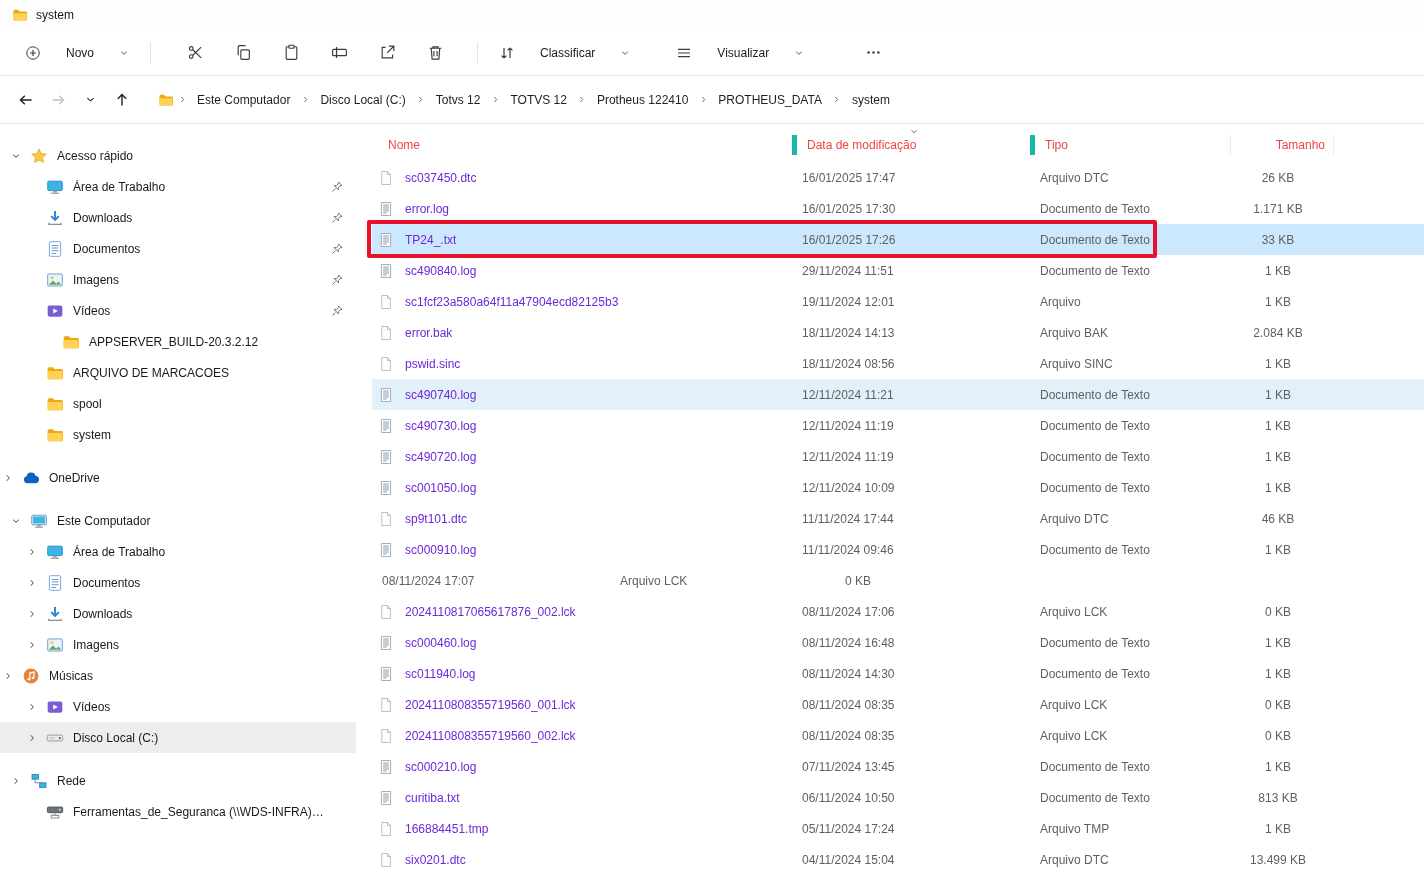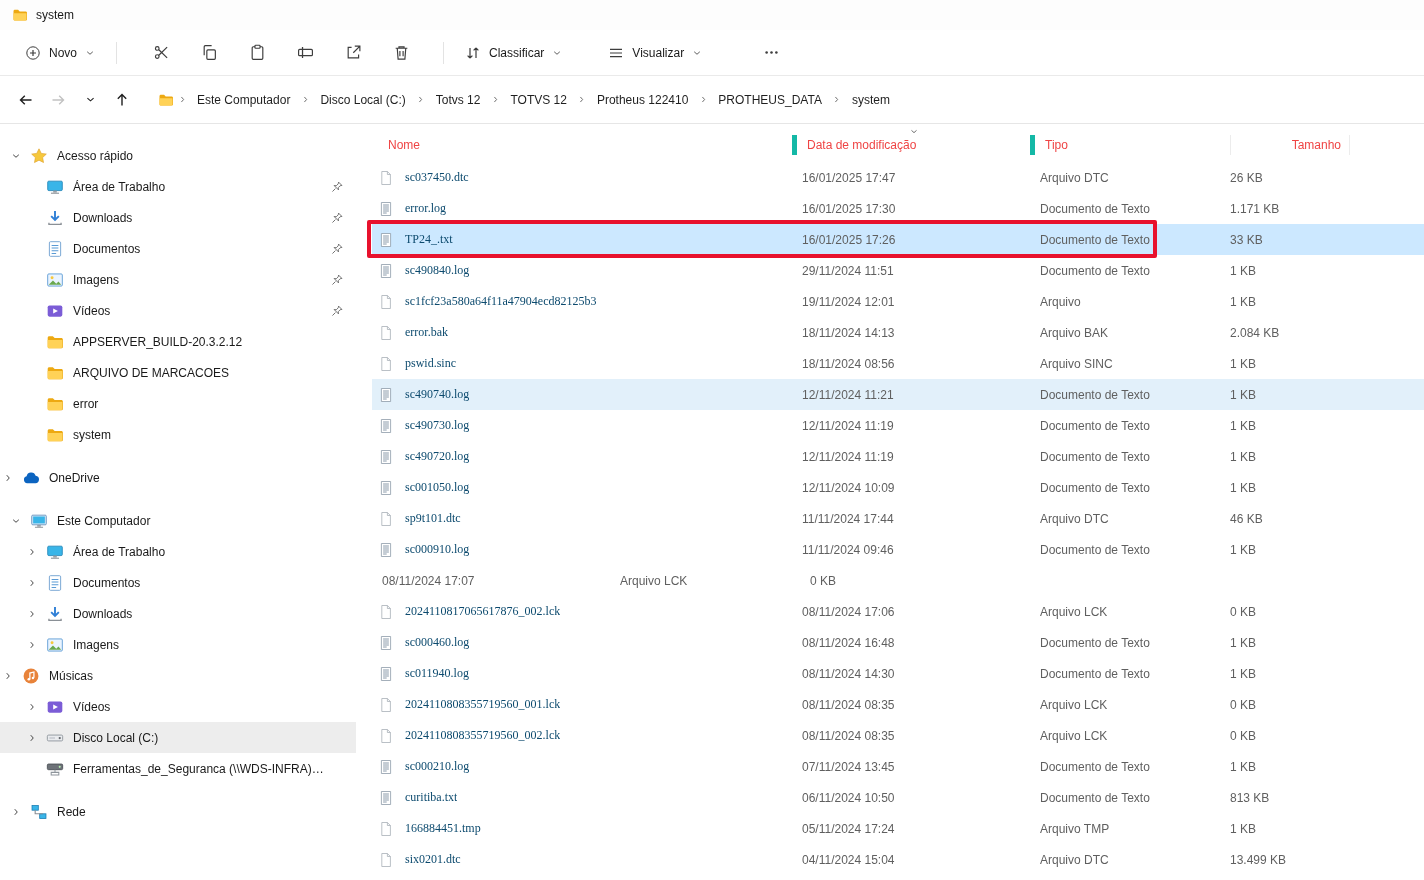--- a/index.html
+++ b/index.html
@@ -14,21 +14,21 @@
   svg { display:block; }
 
   
   .titlebar { height:30px; display:flex; align-items:center; gap:8px; padding-left:12px; background:#fdfdfd; }
   .i16 { width:16px; height:16px; flex:none; }
   .i10 { width:10px; height:10px; flex:none; color:#5f5f5f; }
   .title-text { font-size:12px; }
 
   
   .toolbar { height:46px; display:flex; align-items:center; padding:0 14px; border-bottom:1px solid #eaeaea; background:#fff; }
-  .tb-btn { display:flex; align-items:center; gap:8px; padding:7px 11px; border-radius:5px; }
+  .tb-btn { display:flex; align-items:center; gap:25px; padding:7px 11px; border-radius:5px; }
   .tb-ic { width:36px; height:32px; display:flex; align-items:center; justify-content:center; border-radius:5px; color:#3d3d3d; }
   .tb-ic svg { width:17px; height:17px; }
   .tb-group { display:flex; align-items:center; gap:12px; margin-left:16px; }
   .tb-sep { width:1px; height:22px; background:#e3e3e3; margin:0 10px; flex:none; }
   .ml24 { margin-left:24px; }
   .ml40 { margin-left:40px; }
 
   
   .navbar { height:48px; display:flex; align-items:center; padding:0 10px; border-bottom:1px solid #e6e6e6; background:#fff; }
   .nav-ic { width:32px; height:30px; display:flex; align-items:center; justify-content:center; border-radius:5px; color:#1f1f1f; }
@@ -61,31 +61,31 @@
   .list-header { display:flex; height:30px; align-items:center; margin-top:6px; color:#ef4444; }
   .hcell { position:relative; height:20px; display:flex; align-items:center; }
   .hcell.col-date, .hcell.col-type { border-left:5px solid #14b8a6; }
   .hcell.col-size { border-left:1px solid #ececec; border-right:1px solid #ececec; justify-content:flex-end; }
   .sort-caret { position:absolute; top:-8px; left:50%; transform:translateX(-50%); color:#5f5f5f; }
   .sort-caret svg { width:9px; height:9px; }
 
   .col-name { width:420px; padding-left:16px; }
   .col-date { width:238px; padding-left:10px; }
   .col-type { width:200px; padding-left:10px; }
-  .col-size { width:120px; text-align:left; padding-right:8px; }
+  .col-size { width:104px; text-align:center; padding-right:8px; }
 
   .rows { margin-top:2px; }
   .file-row { display:flex; height:31px; align-items:center; }
   .file-row.selected { background:var(--sel); }
   .file-row.highlight { background:var(--sel2); }
   .cell { color:#5f5f5f; white-space:nowrap; overflow:hidden; }
   .cell.col-name { display:flex; align-items:center; padding-left:6px; }
   .ficon { width:16px; height:16px; margin-right:11px; flex:none; }
   .ficon svg { width:16px; height:16px; }
-  .fname { color:#0c4a6e; white-space:nowrap; overflow:hidden; text-overflow:ellipsis;font-family:Liberation Serif, serif; }
+  .fname { color:#6d28d9; white-space:nowrap; overflow:hidden; text-overflow:ellipsis; }
 
   
   .annotation {
     position:absolute; left:367px; top:220px; width:790px; height:38px;
     border:4px solid var(--annot); border-radius:2px;
     pointer-events:none; z-index:5;
   }
 </style>
 </head>
 <body style="--sel: #cce8ff; --sel2: #e2f0fa; --annot: #e8112d; --sbsel: #ededed;">
@@ -377,21 +377,21 @@
             </svg>
           </span>
           <span class="slabel">Vídeos</span>
           <span class="pin">
             <svg viewBox="0 0 16 16" fill="none" stroke="currentColor" stroke-width="1">
               <path d="M9.8 2.4l3.8 3.8-2 .4-2.2 2.2.3 2.5-5-5 2.5.3 2.2-2.2z"></path>
               <path d="M6.2 9.8L2.8 13.2"></path>
             </svg>
           </span>
         </div>
-        <div class="side-item" style="padding-left: 24px;">
+        <div class="side-item" style="padding-left: 40px;">
           <span class="chev"></span>
           <span class="sicon">
             <svg viewBox="0 0 16 16">
               <path d="M1.5 4.2c0-.8.6-1.4 1.4-1.4h3.2l1.6 1.6h5.9c.8 0 1.4.6 1.4 1.4v6.4c0 .8-.6 1.4-1.4 1.4H2.9c-.8 0-1.4-.6-1.4-1.4z" fill="#eda912"></path>
               <path d="M1.5 6.2h13v5.9c0 .8-.6 1.4-1.4 1.4H2.9c-.8 0-1.4-.6-1.4-1.4z" fill="#ffd257"></path>
             </svg>
           </span>
           <span class="slabel">APPSERVER_BUILD-20.3.2.12</span>
         </div>
         <div class="side-item" style="padding-left: 24px;">
@@ -405,21 +405,21 @@
           <span class="slabel">ARQUIVO DE MARCACOES</span>
         </div>
         <div class="side-item" style="padding-left: 24px;">
           <span class="chev"></span>
           <span class="sicon">
             <svg viewBox="0 0 16 16">
               <path d="M1.5 4.2c0-.8.6-1.4 1.4-1.4h3.2l1.6 1.6h5.9c.8 0 1.4.6 1.4 1.4v6.4c0 .8-.6 1.4-1.4 1.4H2.9c-.8 0-1.4-.6-1.4-1.4z" fill="#eda912"></path>
               <path d="M1.5 6.2h13v5.9c0 .8-.6 1.4-1.4 1.4H2.9c-.8 0-1.4-.6-1.4-1.4z" fill="#ffd257"></path>
             </svg>
           </span>
-          <span class="slabel">error</span>
+          <span class="slabel">spool</span>
         </div>
         <div class="side-item" style="padding-left: 24px;">
           <span class="chev"></span>
           <span class="sicon">
             <svg viewBox="0 0 16 16">
               <path d="M1.5 4.2c0-.8.6-1.4 1.4-1.4h3.2l1.6 1.6h5.9c.8 0 1.4.6 1.4 1.4v6.4c0 .8-.6 1.4-1.4 1.4H2.9c-.8 0-1.4-.6-1.4-1.4z" fill="#eda912"></path>
               <path d="M1.5 6.2h13v5.9c0 .8-.6 1.4-1.4 1.4H2.9c-.8 0-1.4-.6-1.4-1.4z" fill="#ffd257"></path>
             </svg>
           </span>
           <span class="slabel">system</span>
@@ -550,45 +550,45 @@
           </span>
           <span class="sicon">
             <svg viewBox="0 0 16 16">
               <rect x="1.2" y="5.4" width="13.6" height="5.2" rx="1.1" fill="#e9ebee" stroke="#8d949b" stroke-width=".8"></rect>
               <circle cx="12.2" cy="8" r="1" fill="#5f6368"></circle>
               <path d="M3 8h5" stroke="#b9bec4" stroke-width="1"></path>
             </svg>
           </span>
           <span class="slabel">Disco Local (C:)</span>
         </div>
-        <div class="side-item" style="padding-left: 24px;">
-          <span class="chev"></span>
-          <span class="sicon">
-            <svg viewBox="0 0 16 16">
-              <rect x="1.2" y="3.6" width="13.6" height="5" rx="1" fill="#6d7278" stroke="#4c5157" stroke-width=".8"></rect>
-              <circle cx="12.2" cy="6.1" r=".9" fill="#b7f0b1"></circle>
-              <path d="M8 8.6v2.4M4.6 13.4h6.8M4.6 11h6.8v2.4H4.6z" stroke="#8d949b" fill="none" stroke-width=".9"></path>
-            </svg>
-          </span>
-          <span class="slabel">Ferramentas_de_Seguranca (\\WDS-INFRA) (K:)</span>
-        </div>
         <div class="side-item gap" style="padding-left: 8px;">
           <span class="chev">
             <svg viewBox="0 0 16 16" fill="none" stroke="currentColor" stroke-width="1.6">
               <path d="M6 3.5l4 4.5-4 4.5"></path>
             </svg>
           </span>
           <span class="sicon">
             <svg viewBox="0 0 16 16" fill="none">
               <rect x="1.8" y="2.2" width="5.6" height="4.2" fill="#39b5e8" stroke="#1b7fb4" stroke-width=".7"></rect>
               <rect x="8.6" y="9.6" width="5.6" height="4.2" fill="#39b5e8" stroke="#1b7fb4" stroke-width=".7"></rect>
               <path d="M4.6 6.4v3.2h6.8" stroke="#8a9096" stroke-width="1"></path>
             </svg>
           </span>
           <span class="slabel">Rede</span>
+        </div>
+        <div class="side-item" style="padding-left: 24px;">
+          <span class="chev"></span>
+          <span class="sicon">
+            <svg viewBox="0 0 16 16">
+              <rect x="1.2" y="3.6" width="13.6" height="5" rx="1" fill="#6d7278" stroke="#4c5157" stroke-width=".8"></rect>
+              <circle cx="12.2" cy="6.1" r=".9" fill="#b7f0b1"></circle>
+              <path d="M8 8.6v2.4M4.6 13.4h6.8M4.6 11h6.8v2.4H4.6z" stroke="#8d949b" fill="none" stroke-width=".9"></path>
+            </svg>
+          </span>
+          <span class="slabel">Ferramentas_de_Seguranca (\\WDS-INFRA) (K:)</span>
         </div>
       </div>
   </nav>
   <div class="main">
     <div class="list-header">
         <div class="hcell col-name">
           <span>Nome</span>
         </div>
         <div class="hcell col-date">
           <span>Data de modificação</span>

